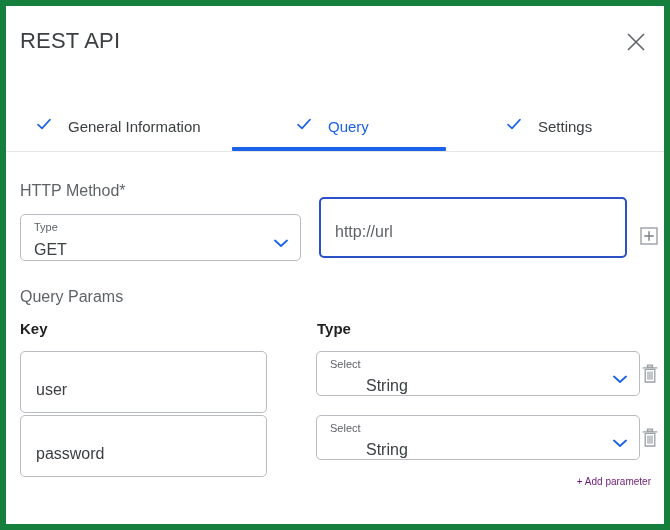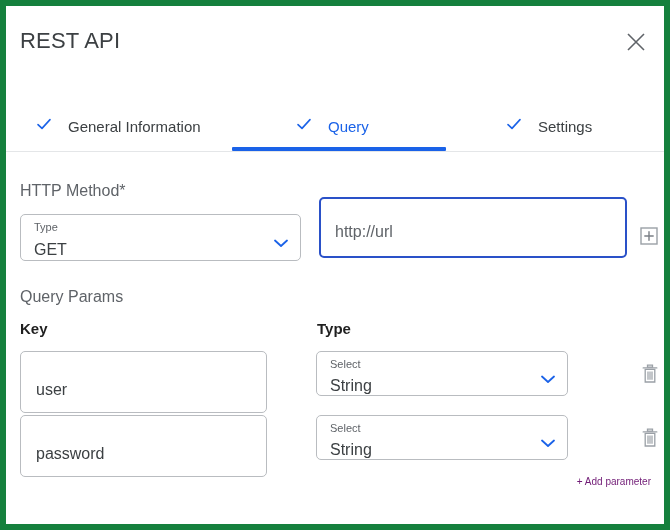--- a/index.html
+++ b/index.html
@@ -172,25 +172,25 @@
   
   .key-input {
     left: 14px;
     width: 247px;
     height: 62px;
     cursor: text;
   }
   .key-input .field-value { top: 30px; left: 15px; }
   .type-select-row {
     left: 310px;
-    width: 252px;
+    width: 324px;
     height: 45px;
     cursor: pointer;
   }
-  .type-select-row .field-value { top: 26px; }
+  .type-select-row .field-value { top: 26px; margin-left: 36px; }
   .type-select-row .chevron { top: 18px; }
 
   #key-input-0 { top: 345px; }
   #key-input-1 { top: 409px; }
   #type-select-0 { top: 345px; }
   #type-select-1 { top: 409px; }
 
   .delete-btn {
     position: absolute;
     left: 634px;

